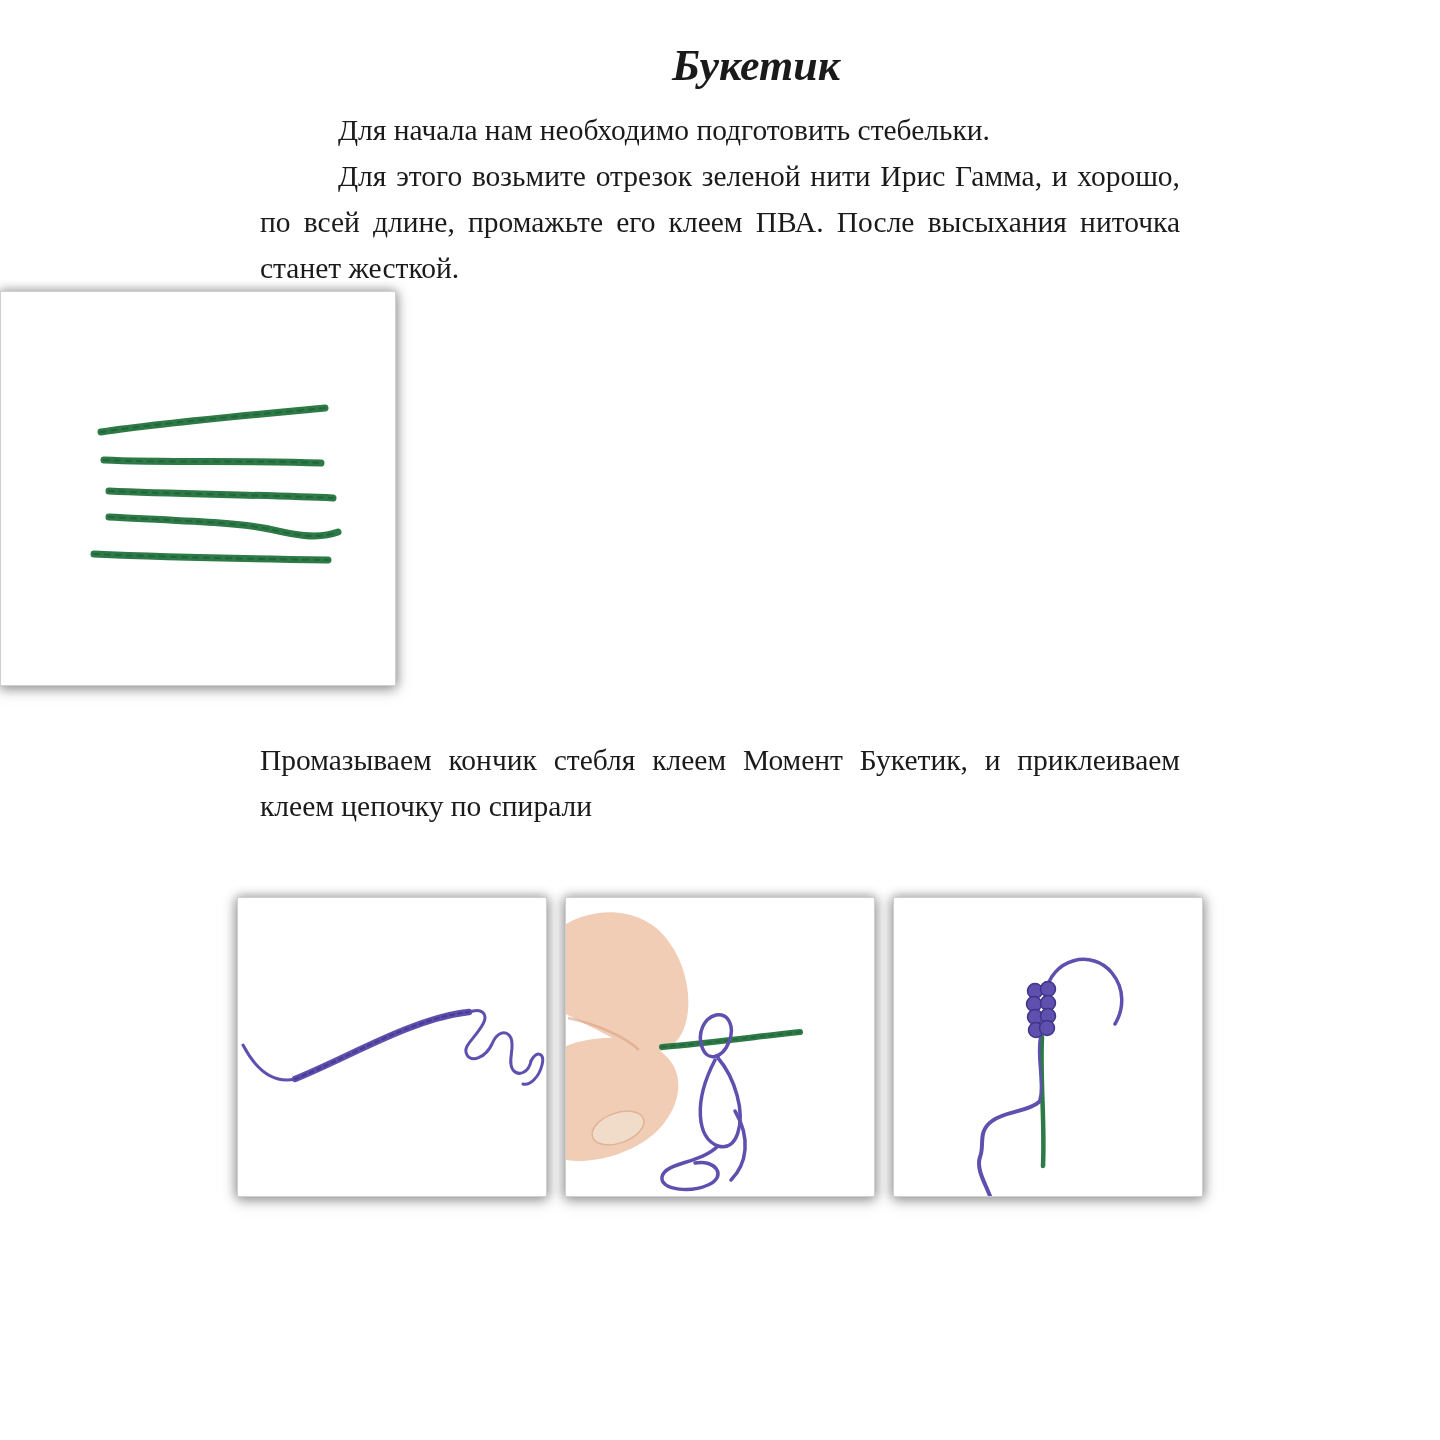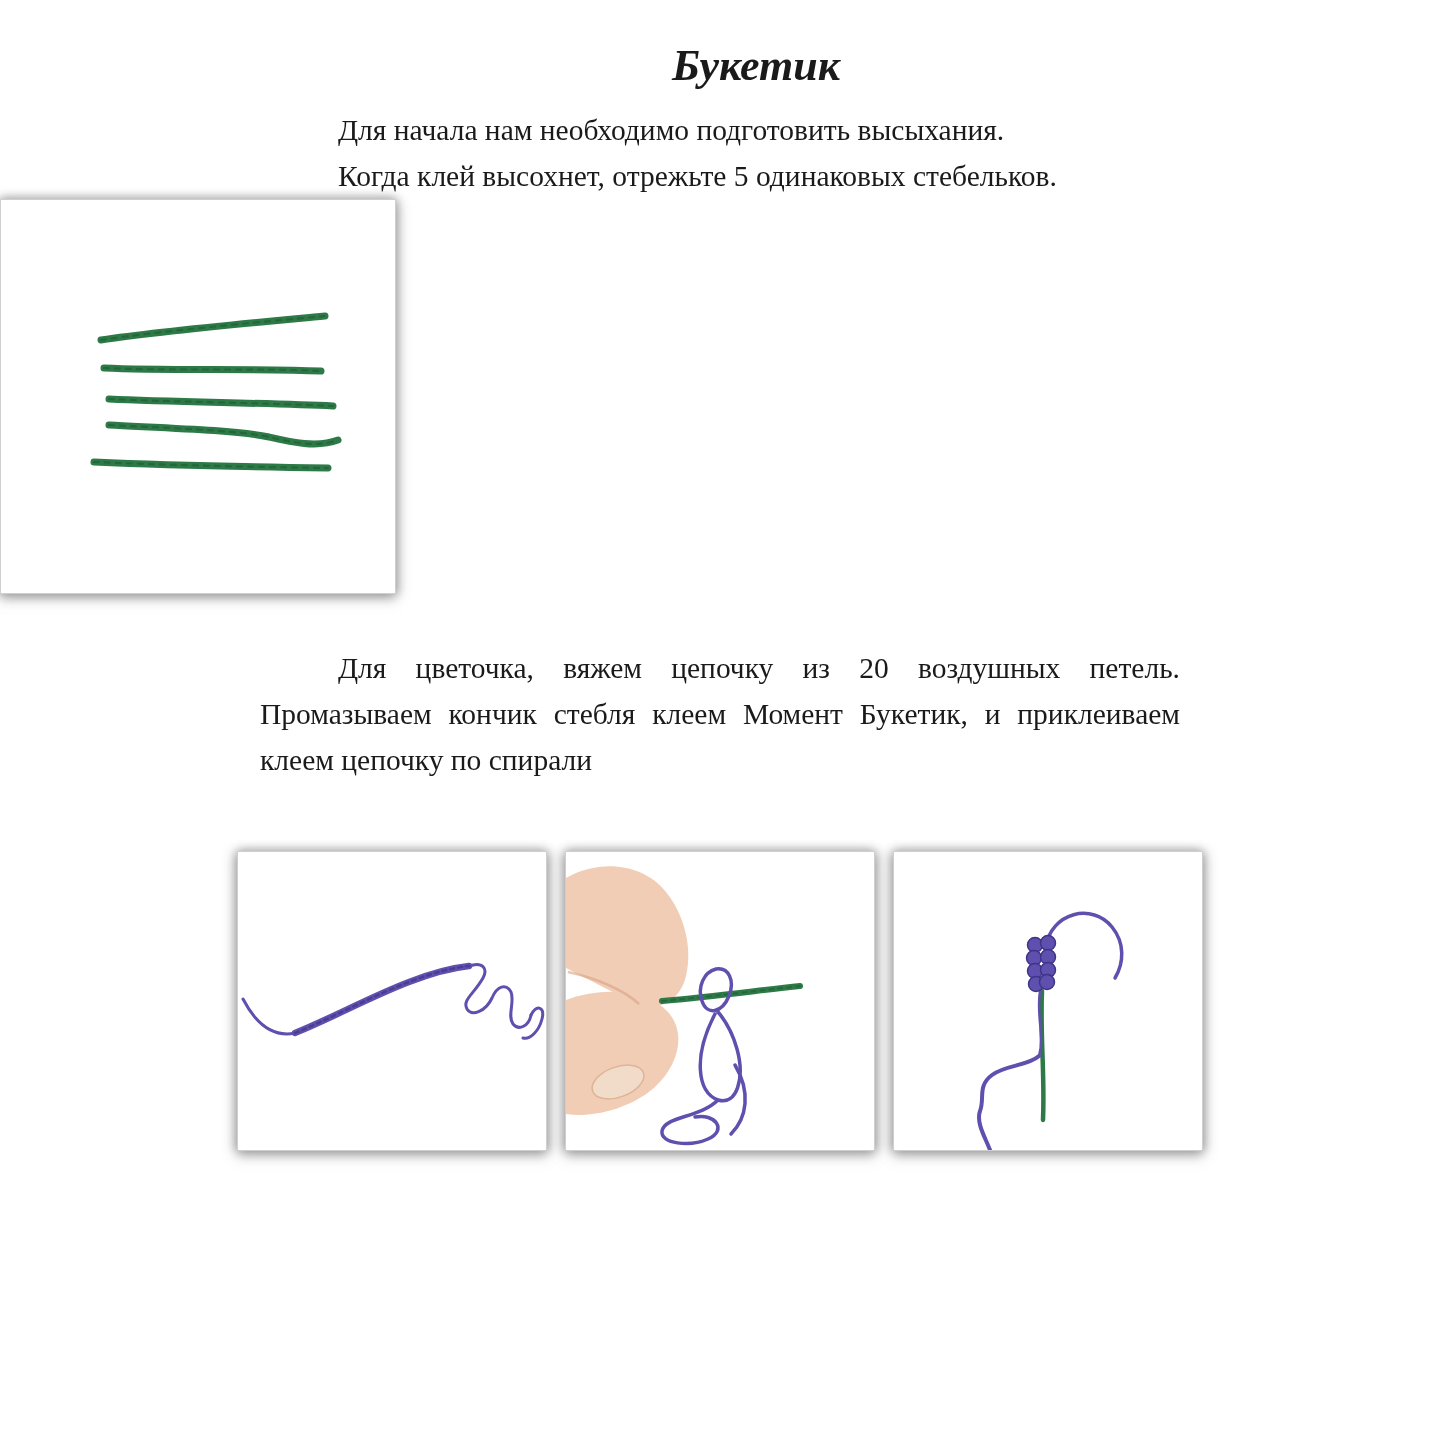--- a/index.html
+++ b/index.html
@@ -50,24 +50,26 @@
 </style>
 </head>
 <body>
 
 <div class="page">
 
   <h1 class="title">Букетик</h1>
 
   <section class="content">
     <div class="para">
-        <div class="line first last">Для начала нам необходимо подготовить высыхания.</div>
+        <div class="line first last">Для начала нам необходимо подготовить стебельки.</div>
       </div>
     <div class="para">
-        <div class="line first last">Когда клей высохнет, отрежьте 5 одинаковых стебельков.</div>
+        <div class="line first">Для этого возьмите отрезок зеленой нити Ирис Гамма, и хорошо,</div>
+        <div class="line">по всей длине, промажьте его клеем ПВА. После высыхания ниточка</div>
+        <div class="line last">станет жесткой.</div>
       </div>
   </section>
 
   <figure class="photo main-photo">
     <svg viewBox="0 0 394 393">
       <g fill="none" stroke-linecap="round" stroke-width="7" stroke="#2e7a47">
         <path d="M100,140 C160,131 250,123 324,116"></path>
         <path d="M103,168 C165,171 255,168 320,171"></path>
         <path d="M108,199 C175,202 265,203 332,206"></path>
         <path d="M108,225 C165,228 235,230 268,237 C290,242 316,248 337,240"></path>
@@ -78,21 +80,20 @@
         <path d="M103,168 C165,171 255,168 320,171"></path>
         <path d="M108,199 C175,202 265,203 332,206"></path>
         <path d="M108,225 C165,228 235,230 268,237 C290,242 316,248 337,240"></path>
         <path d="M93,262 C160,265 255,267 327,268"></path>
       </g>
     </svg>
   </figure>
 
   <section class="content text-block-2">
     <div class="para">
-        <div class="line first">Для цветочка, вяжем цепочку из 20 воздушных петель.</div>
         <div class="line">Промазываем кончик стебля клеем Момент Букетик, и приклеиваем</div>
         <div class="line last">клеем цепочку по спирали</div>
       </div>
   </section>
 
   <div class="photo-row">
 
     <figure class="photo">
       <svg viewBox="0 0 308 298">
         <g fill="none" stroke-linecap="round" stroke="#5f4fae">

